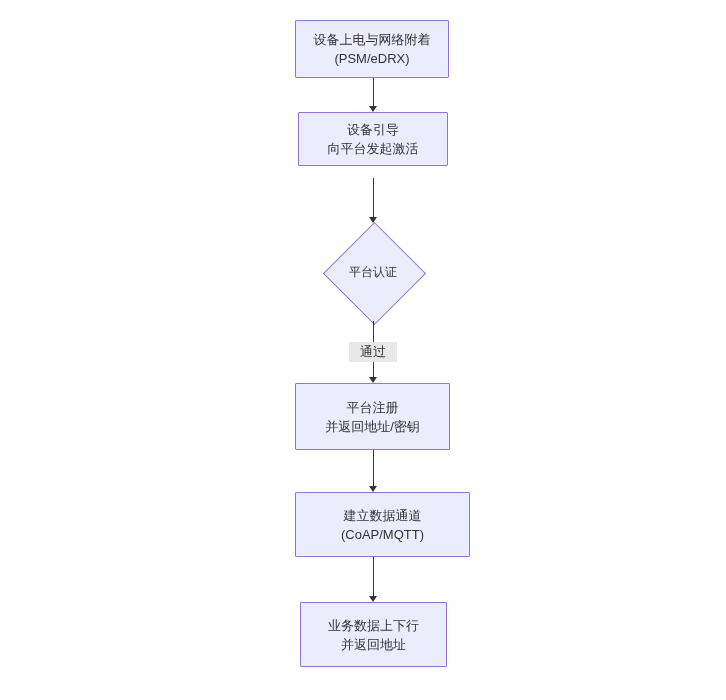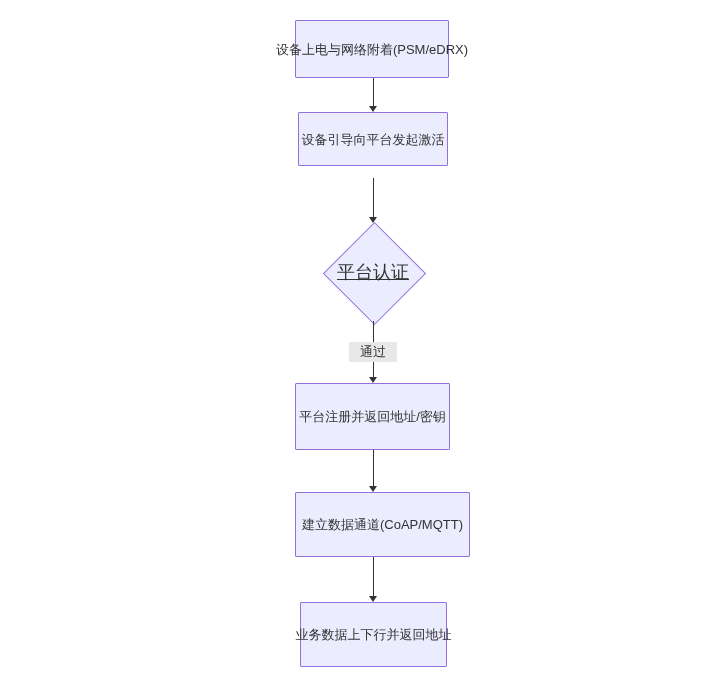--- a/index.html
+++ b/index.html
@@ -22,20 +22,21 @@
     background:var(--background);
     overflow:hidden;
   }
   .node{
     position:absolute;
     box-sizing:border-box;
     background:var(--node-fill);
     border:1px solid var(--node-border);
     border-radius:1px;
     display:flex;
+    flex-direction:column;
     align-items:center;
     justify-content:center;
     color:var(--text);
     font-size:13px;
     line-height:19px;
     text-align:center;
     white-space:nowrap;
   }
   .varrow{
     position:absolute;
@@ -67,23 +68,22 @@
     width:71px;
     height:71px;
     background:var(--node-fill);
     border:1px solid var(--node-border);
     transform:rotate(45deg);
   }
   .diamond-label{
     position:absolute;
     transform:translate(-50%,-50%);
     color:var(--text);
-    font-size:18px;
+    font-size:12px;
     white-space:nowrap;
-    text-decoration:underline;
   }
   .edge-label{
     position:absolute;
     transform:translate(-50%,-50%);
     background:var(--edge-label-bg);
     color:var(--text);
     font-size:13px;
     line-height:16px;
     padding:2px 11px;
     z-index:2;

